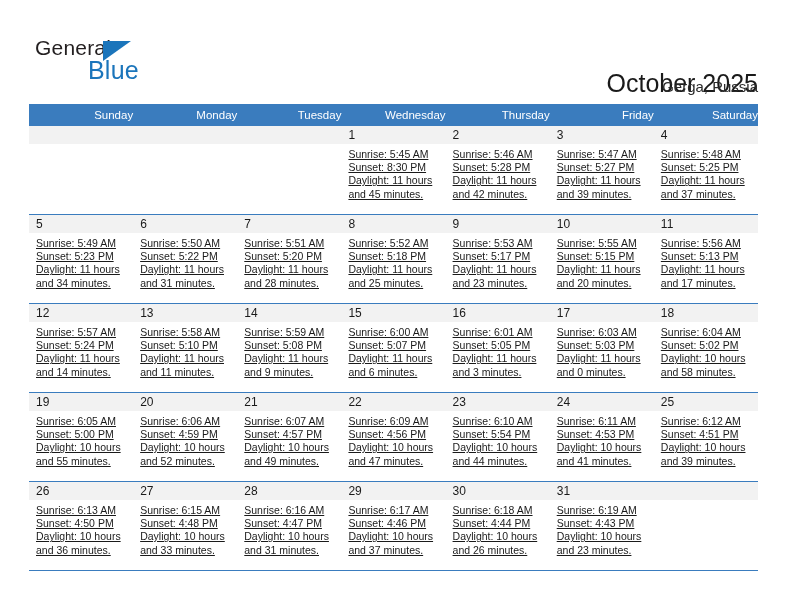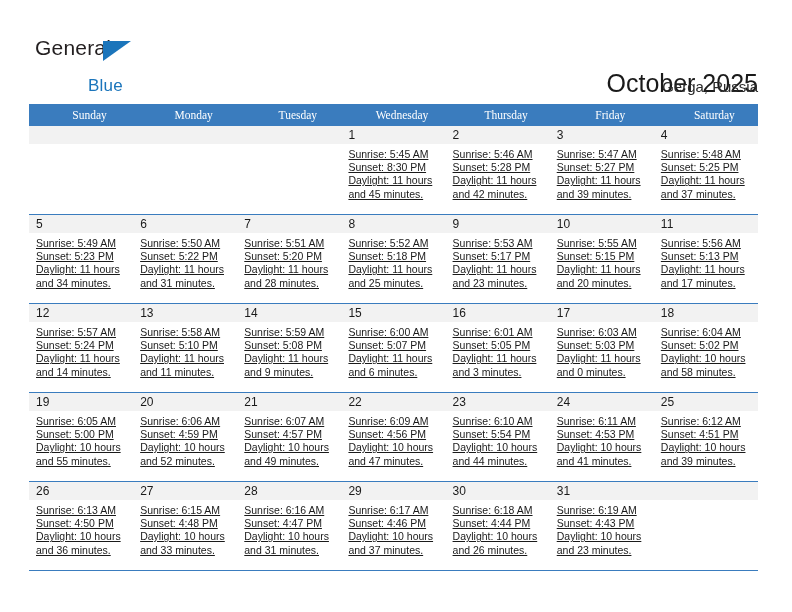--- a/index.html
+++ b/index.html
@@ -39,25 +39,24 @@
     position: absolute;
     left: 0; top: 0;
     font-size: 21px;
     letter-spacing: 0.2px;
     color: #231f20;
     font-family: "Liberation Sans", sans-serif;
   }
   .brand-blue {
     position: absolute;
     left: 53px; top: 20px;
-    font-size: 17px;
+    font-size: 25px;
     letter-spacing: 0.2px;
     color: #1b75bb;
     font-family: "Liberation Sans", sans-serif;
-    margin-top: 20px;
   }
   .brand-triangle {
     position: absolute;
     left: 68px;
     top: 5px;
     width: 0; height: 0;
     border-left: 28px solid #1b75bb;
     border-bottom: 20px solid transparent;
   }
 
@@ -90,24 +89,24 @@
     top: 104px;
     width: 729px;
     border-collapse: collapse;
     table-layout: fixed;
   }
   .calendar th {
     background: #3a7cbe;
     color: #ffffff;
     font-size: 11.5px;
     font-weight: normal;
-    text-align: center;
+    text-align: right;
     padding: 5px 0 5px 17px;
     height: 11px;
-    font-family: Liberation Serif, serif;
+    font-family: Liberation Sans, sans-serif;
   }
   .calendar td {
     vertical-align: top;
     padding: 0;
     width: 104.14px;
     background: #ffffff;
   }
   tr.week {
     border-bottom: 1px solid #3a7cbe;
   }

